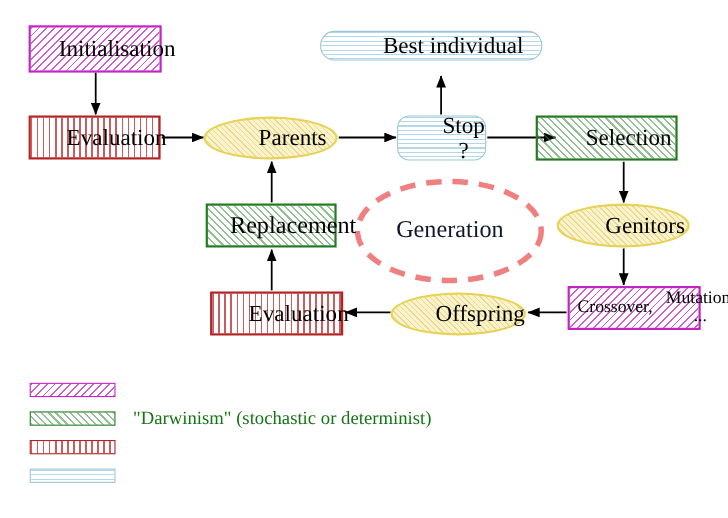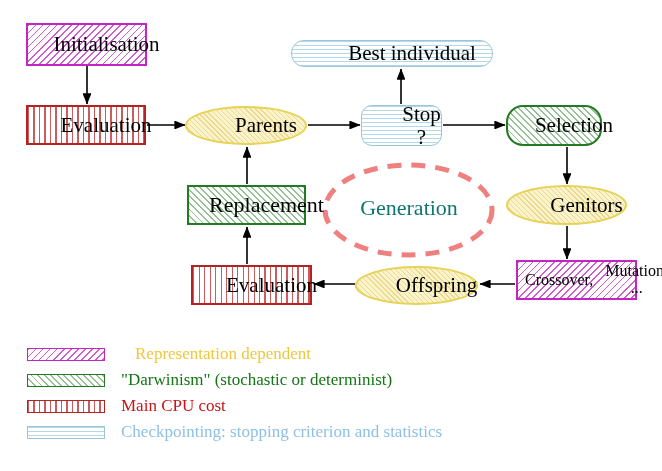--- a/index.html
+++ b/index.html
@@ -39,21 +39,21 @@
     border:2px solid #e6d254; border-radius:50%;
     background-color:#fbf3cb;
     background-image:repeating-linear-gradient(45deg, rgba(226,202,110,0.65) 0 1px, rgba(226,202,110,0) 1px 3.6px);
   }
   .rounded { border-radius:11px; }
   .small-two-line { font-size:16px; }
   .two-line { display:flex; align-items:center;gap:12px; }
   .gen-label {
     position:absolute; left:330px; top:195px; width:158px; height:26px;
     display:flex; align-items:center; justify-content:center;
-    font-size:22px; color:#0f766e;
+    font-size:22px; color:#0f172a;
   }
 
   .legend-row {
     position:absolute; left:27px; height:20px;
     display:flex; align-items:center; font-size:17px; white-space:nowrap;
   }
   .swatch { width:76px; height:11px; margin-right:16px; box-sizing:content-box; }
   .sw-border-15 { border-width:1.5px; border-style:solid; }
   .lg-magenta { color:#cc00cc; }
   .lg-gold { color:#eec83a; margin-left:14px; }
@@ -93,29 +93,29 @@
   </div>
 
   <div class="node r-stripe" style="left:26px;top:105px;width:120px;height:40px;">
     <span>Evaluation</span>
   </div>
 
   <div class="node y-ellipse" style="left:185px;top:106px;width:122px;height:39px;">
     <span>Parents</span>
   </div>
 
-  <div class="node c-stripe" style="left:291px;top:40px;width:202px;height:27px;border-radius:13px;">
+  <div class="node c-stripe" style="left:291px;top:28px;width:202px;height:27px;border-radius:13px;">
     <span>Best individual</span>
   </div>
 
   <div class="node c-stripe rounded" style="left:361px;top:105px;width:81px;height:41px;">
     <span>Stop ?</span>
   </div>
 
-  <div class="node g-hatch" style="left:506px;top:105px;width:96px;height:41px;border-radius:17px;">
+  <div class="node g-hatch" style="left:487px;top:105px;width:129px;height:41px;">
     <span>Selection</span>
   </div>
 
   <div class="node y-ellipse" style="left:506px;top:185px;width:121px;height:40px;">
     <span>Genitors</span>
   </div>
 
   <div class="node m-hatch small-two-line" style="left:516px;top:260px;width:121px;height:40px;">
     <div class="two-line">
       <span>Crossover,</span>
@@ -135,29 +135,26 @@
     <span>Replacement</span>
   </div>
 
   <div class="gen-label">
     <span>Generation</span>
   </div>
 
   <div>
     <div class="legend-row" style="top:344px;">
       <div class="swatch sw-border-15 m-hatch" style="border-color:#c424c4;"></div>
-      <span class="lg-gold">Representation dependent</span>
     </div>
     <div class="legend-row" style="top:370px;">
       <div class="swatch sw-border-15 g-hatch" style="border-color:#227a22;"></div>
       <span class="lg-green">"Darwinism" (stochastic or determinist)</span>
     </div>
     <div class="legend-row" style="top:396px;">
       <div class="swatch sw-border-15 r-stripe" style="border-color:#b42222;"></div>
-      <span class="lg-red">Main CPU cost</span>
     </div>
     <div class="legend-row" style="top:422px;">
       <div class="swatch sw-border-15 c-stripe" style="border-color:#9cc6d8;"></div>
-      <span class="lg-blue">Checkpointing: stopping criterion and statistics</span>
     </div>
   </div>
 
 </div>
 
 </body></html>

